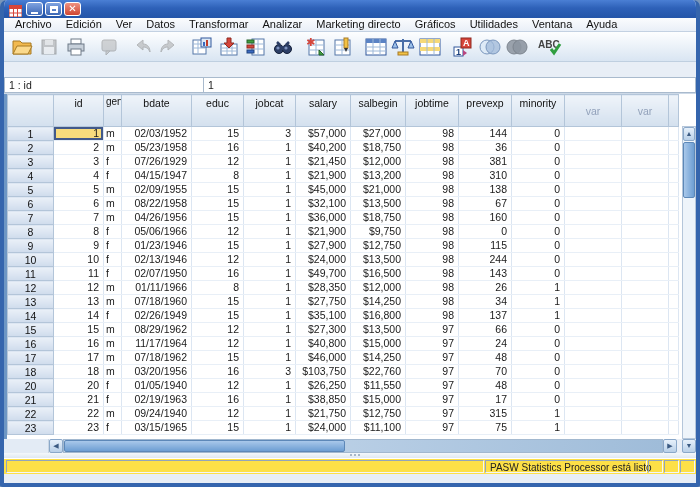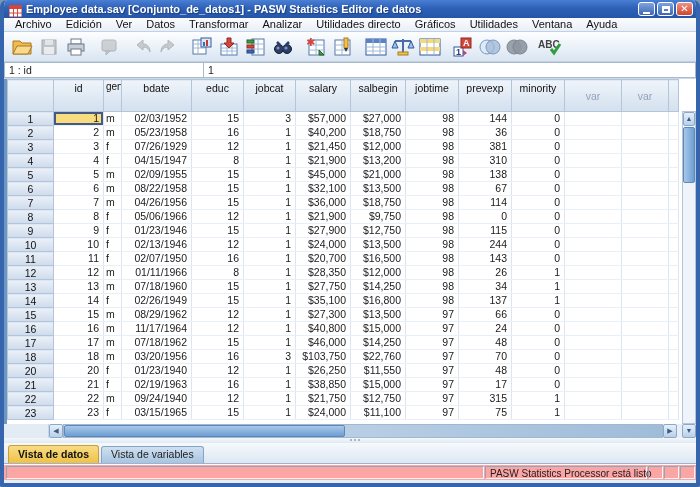--- a/index.html
+++ b/index.html
@@ -24,21 +24,21 @@
   .glyph-max { width:8px; height:7px; border:2px solid #fff; border-top-width:3px; }
   
   .menubar { height:14px; flex:0 0 14px; background:linear-gradient(#fbfcfe,#e9eff7); border-bottom:1px solid #c3d1e2; display:flex; padding-left:4px; }
   .menu-item { font-size:11px; line-height:13px; color:#111; padding:0 7px; white-space:nowrap; }
   
   .toolbar { height:30px; flex:0 0 30px; background:linear-gradient(#fdfeff,#d9e5f2); border-bottom:1px solid #bfcfe0; display:flex; align-items:center; padding-left:5px; gap:1px; }
   .tbtn { width:26px; height:26px; display:flex; align-items:center; justify-content:center; border-radius:2px; }
   .tbtn.disabled { filter:grayscale(100%); opacity:.5; }
   .tsep { width:5px; height:1px; }
   
-  .cellref { height:20px; flex:0 0 16px; background:#f9a8d4; display:flex; align-items:stretch; font-size:10.5px; border-bottom:1px solid #cdd9e7; }
+  .cellref { height:20px; flex:0 0 16px; background:#f9a8d4; display:flex; align-items:stretch; font-size:10.5px; border-bottom:1px solid #cdd9e7;margin-top:15px; }
   .refbox { width:200px; background:#fff; border:1px solid #a9bacd; padding:1px 4px; color:#222; }
   .valbox { flex:1; background:#fff; border:1px solid #a9bacd; border-left:none; padding:1px 4px; color:#222; }
   .visbox { width:135px; padding:1px 4px 1px 6px; color:#333; white-space:nowrap; }
   
   .gridwrap { height:345px; flex:0 0 345px; position:relative; background:#fff; border-left:3px solid #6d96c4; overflow:hidden; }
   table.grid { border-collapse:collapse; table-layout:fixed; width:670px; font-size:10.5px; }
   th,td { overflow:hidden; white-space:nowrap; }
   th.corner { height:32px; background:linear-gradient(#eff4fa,#d3e0ee); border:1px solid #b3c5d9; }
   th.ch { height:32px; background:linear-gradient(#eff4fa,#d3e0ee); border:1px solid #b3c5d9; font-weight:normal; color:#111; vertical-align:top; padding-top:2px; text-align:center; }
   th.ch.ph { color:#93a2bb; vertical-align:middle; padding-top:0; }
@@ -63,61 +63,60 @@
   
   .splitter { height:5px; flex:0 0 5px; background:linear-gradient(#f4f8fc,#dfe8f2); position:relative; }
   .grip { position:absolute; left:50%; top:1px; width:14px; height:3px; }
   .grip i { display:inline-block; width:2px; height:2px; background:#8fa3ba; border-radius:50%; margin-right:2px; vertical-align:top; }
   
   .tabbar { height:21px; flex:0 0 21px; background:linear-gradient(#f6f9fc,#dce7f2); border-bottom:1px solid #9fb4cc; display:flex; align-items:flex-end; padding-left:4px; }
   .tab { font-size:10.5px; padding:2px 9px 3px; border-radius:3px 3px 0 0; margin-right:2px; }
   .tab.active { background:linear-gradient(#f8dc85,#eec246); border:1px solid #c9a035; border-bottom:none; font-weight:bold; color:#111; }
   .tab.inactive { background:linear-gradient(#cfe0f0,#a7c4e0); border:1px solid #86a5c6; border-bottom:none; color:#222; padding-top:1px; }
   
-  .statusbar { height:16px; flex:0 0 16px; background:#fca5a5; border-top:1px solid #fff; display:flex; align-items:stretch; font-size:10px; color:#222; }
+  .statusbar { height:16px; flex:0 0 16px; background:#fde047; border-top:1px solid #fff; display:flex; align-items:stretch; font-size:10px; color:#222; }
   .scell { border:1px solid; border-color:#93a5ba #f3f6fa #f3f6fa #93a5ba; margin:1px 1px 1px 0; }
   .scell.big { flex:1; margin-left:2px; }
   .scell.msg { width:162px; padding:1px 4px; white-space:nowrap; }
   .scell.sm { width:15px; }
 </style>
 </head>
 <body>
 
 <div class="window">
 
   <div class="titlebar">
     <span class="app-icon">
       <svg width="13" height="12" viewBox="0 0 13 12">
           <rect x="0" y="0" width="13" height="12" fill="#fff" stroke="#b03a2e"></rect>
           <rect x="0" y="0" width="13" height="4" fill="#d6453a"></rect>
           <line x1="4.5" y1="0" x2="4.5" y2="12" stroke="#d6453a"></line>
           <line x1="8.5" y1="0" x2="8.5" y2="12" stroke="#d6453a"></line>
           <line x1="0" y1="8" x2="13" y2="8" stroke="#d6453a"></line>
         </svg>
     </span>
-    <span class="title">Employee data.sav [Conjunto_de_datos1] - PASW Statistics Editor de datos</span>
     <span class="winbtns">
       <span class="wbtn min">
           <span class="glyph-min"></span>
         </span>
       <span class="wbtn max">
           <span class="glyph-max"></span>
         </span>
       <span class="wbtn close">✕</span>
     </span>
   </div>
 
   <div class="menubar" id="menubar">
       <span class="menu-item">Archivo</span>
       <span class="menu-item">Edición</span>
       <span class="menu-item">Ver</span>
       <span class="menu-item">Datos</span>
       <span class="menu-item">Transformar</span>
       <span class="menu-item">Analizar</span>
-      <span class="menu-item">Utilidades directo</span>
+      <span class="menu-item">Marketing directo</span>
       <span class="menu-item">Gráficos</span>
       <span class="menu-item">Utilidades</span>
       <span class="menu-item">Ventana</span>
       <span class="menu-item">Ayuda</span>
     </div>
 
   <div class="toolbar">
     <span class="tbtn">
         <svg width="22" height="20" viewBox="0 0 22 20">
           <path d="M2 4 h7 l2 2 h9 v11 H2z" fill="#f2b94f" stroke="#a87b25"></path>
@@ -419,21 +418,21 @@
           <tr>
             <th class="rh">7</th>
             <td class="cell num">7</td>
             <td class="cell left">m</td>
             <td class="cell num">04/26/1956</td>
             <td class="cell num">15</td>
             <td class="cell num">1</td>
             <td class="cell num">$36,000</td>
             <td class="cell num">$18,750</td>
             <td class="cell num">98</td>
-            <td class="cell num">114</td>
+            <td class="cell num">160</td>
             <td class="cell num">0</td>
             <td class="cell num"></td>
             <td class="cell num"></td>
             <td class="cell num"></td>
           </tr>
           <tr>
             <th class="rh">8</th>
             <td class="cell num">8</td>
             <td class="cell left">f</td>
             <td class="cell num">05/06/1966</td>
@@ -480,21 +479,21 @@
             <td class="cell num"></td>
             <td class="cell num"></td>
           </tr>
           <tr>
             <th class="rh">11</th>
             <td class="cell num">11</td>
             <td class="cell left">f</td>
             <td class="cell num">02/07/1950</td>
             <td class="cell num">16</td>
             <td class="cell num">1</td>
-            <td class="cell num">$20,700</td>
+            <td class="cell num">$49,700</td>
             <td class="cell num">$16,500</td>
             <td class="cell num">98</td>
             <td class="cell num">143</td>
             <td class="cell num">0</td>
             <td class="cell num"></td>
             <td class="cell num"></td>
             <td class="cell num"></td>
           </tr>
           <tr>
             <th class="rh">12</th>
@@ -605,21 +604,21 @@
             <td class="cell num">70</td>
             <td class="cell num">0</td>
             <td class="cell num"></td>
             <td class="cell num"></td>
             <td class="cell num"></td>
           </tr>
           <tr>
             <th class="rh">20</th>
             <td class="cell num">20</td>
             <td class="cell left">f</td>
-            <td class="cell num">01/23/1940</td>
+            <td class="cell num">01/05/1940</td>
             <td class="cell num">12</td>
             <td class="cell num">1</td>
             <td class="cell num">$26,250</td>
             <td class="cell num">$11,550</td>
             <td class="cell num">97</td>
             <td class="cell num">48</td>
             <td class="cell num">0</td>
             <td class="cell num"></td>
             <td class="cell num"></td>
             <td class="cell num"></td>
@@ -688,24 +687,20 @@
       </span>
     <span class="hbtn">▶</span>
     <span class="hgap"></span>
     <span class="hcorner">▼</span>
   </div>
 
   <div class="splitter">
       <span class="grip"><i></i><i></i><i></i></span>
     </div>
 
-  <div class="tabbar">
-    <span class="tab active">Vista de datos</span>
-    <span class="tab inactive">Vista de variables</span>
-  </div>
 
   <div class="statusbar">
     <span class="scell big"></span>
     <span class="scell msg">PASW Statistics Processor está listo</span>
     <span class="scell sm"></span>
     <span class="scell sm"></span>
     <span class="scell sm"></span>
   </div>
 
 </div>

